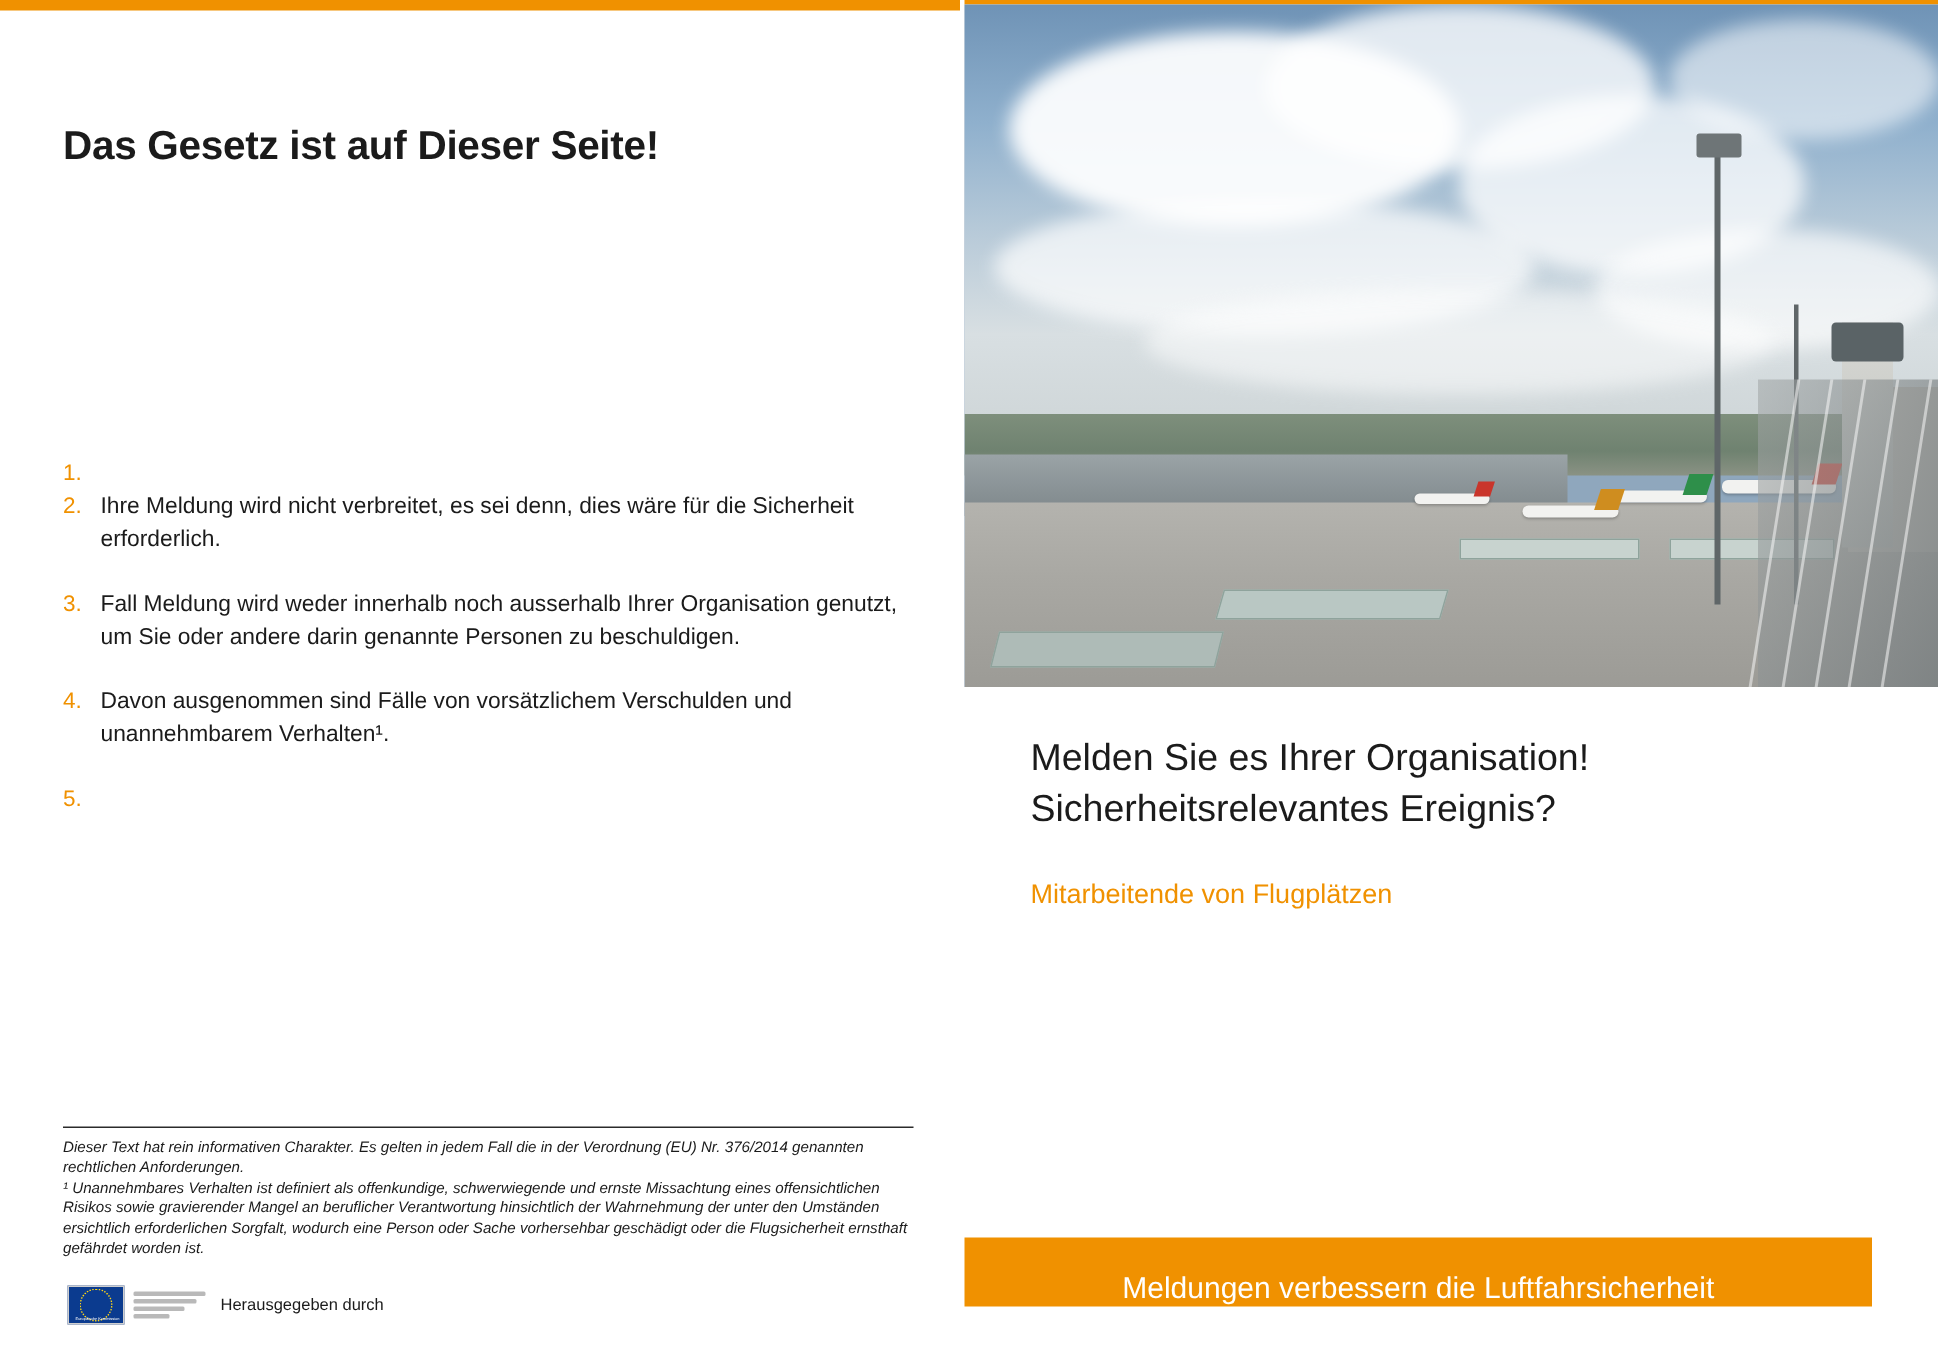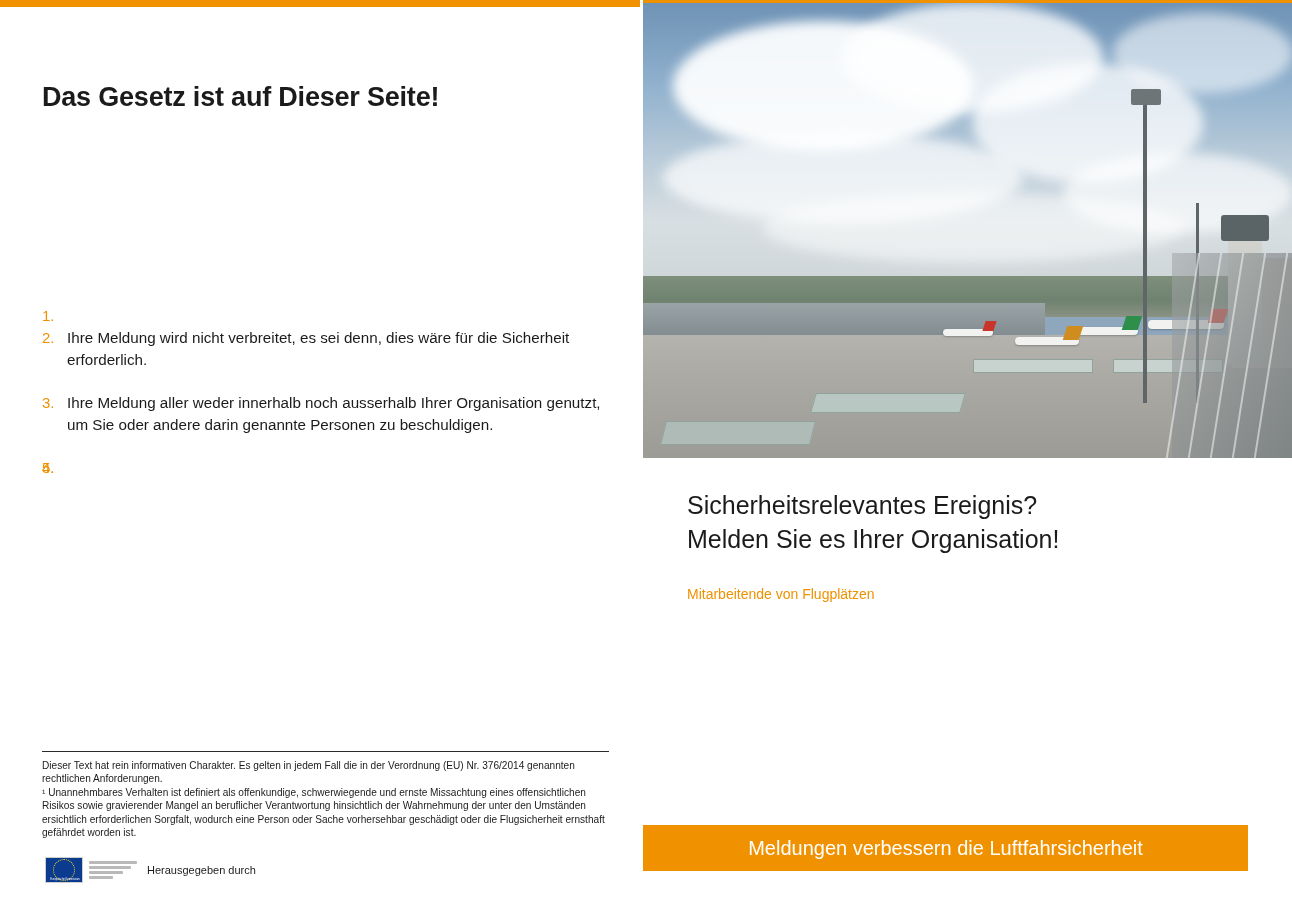--- a/index.html
+++ b/index.html
@@ -92,20 +92,21 @@
     height: 1px;
     background: #2b2b2b;
   }
   .finetext {
     position: absolute;
     left: 42px; top: 752px;
     width: 570px;
     font-size: 10.1px;
     line-height: 13.4px;
     color: #1b1b1b;
+    font-style: italic;
   }
   .finetext p { margin-bottom: 0; }
 
   .footer-logo {
     position: absolute;
     left: 45px; top: 850px;
     display: flex;
     align-items: center;
     gap: 0px;
   }
@@ -276,30 +277,30 @@
     left: 44px; top: 485px;
     width: 570px;
     font-size: 25px;
     line-height: 34px;
     color: #1b1b1b;
   }
   .right-sub {
     position: absolute;
     left: 44px; top: 583px;
     width: 570px;
-    font-size: 14px;
+    font-size: 18px;
     color: #f09100;
   }
   .orange-banner {
     position: absolute;
     left: 0; top: 822px;
     width: 605px; height: 46px;
     background: #f09100;
     display: flex;
-    align-items: center;
+    align-items: flex-end;
     justify-content: center;
   }
   .orange-banner span {
     font-size: 20px;
     color: #ffffff;
   }
 </style>
 </head>
 <body>
 
@@ -316,24 +317,25 @@
     <ol class="list">
       <li class="list-item">
         <span class="num">1.</span>
       </li>
       <li class="list-item">
         <span class="num">2.</span>
         <span>Ihre Meldung wird nicht verbreitet, es sei denn, dies wäre für die Sicherheit erforderlich.</span>
       </li>
       <li class="list-item">
         <span class="num">3.</span>
-        <span>Ihre Meldung aller weder innerhalb noch ausserhalb Ihrer Organisation genutzt, um Sie oder andere darin genannte Personen zu beschuldigen.</span>
+        <span>Fall Meldung wird weder innerhalb noch ausserhalb Ihrer Organisation genutzt, um Sie oder andere darin genannte Personen zu beschuldigen.</span>
       </li>
       <li class="list-item">
         <span class="num">4.</span>
+        <span>Davon ausgenommen sind Fälle von vorsätzlichem Verschulden und unannehmbarem Verhalten¹.</span>
       </li>
       <li class="list-item">
         <span class="num">5.</span>
       </li>
     </ol>
 
 
     <div class="rule"></div>
 
     <div class="finetext">
@@ -397,22 +399,22 @@
       <div class="fence">
         <i style="left:10px"></i>
           <i style="left:32px"></i>
           <i style="left:54px"></i>
         <i style="left:76px"></i>
           <i style="left:98px"></i>
       </div>
     </div>
 
     <div class="right-title">
+      <div>Melden Sie es Ihrer Organisation!</div>
       <div>Sicherheitsrelevantes Ereignis?</div>
-      <div>Melden Sie es Ihrer Organisation!</div>
     </div>
 
     <div class="right-sub">Mitarbeitende von Flugplätzen</div>
 
     <div class="orange-banner">
       <span>Meldungen verbessern die Luftfahrsicherheit</span>
     </div>
   </div>
 
 </div>

